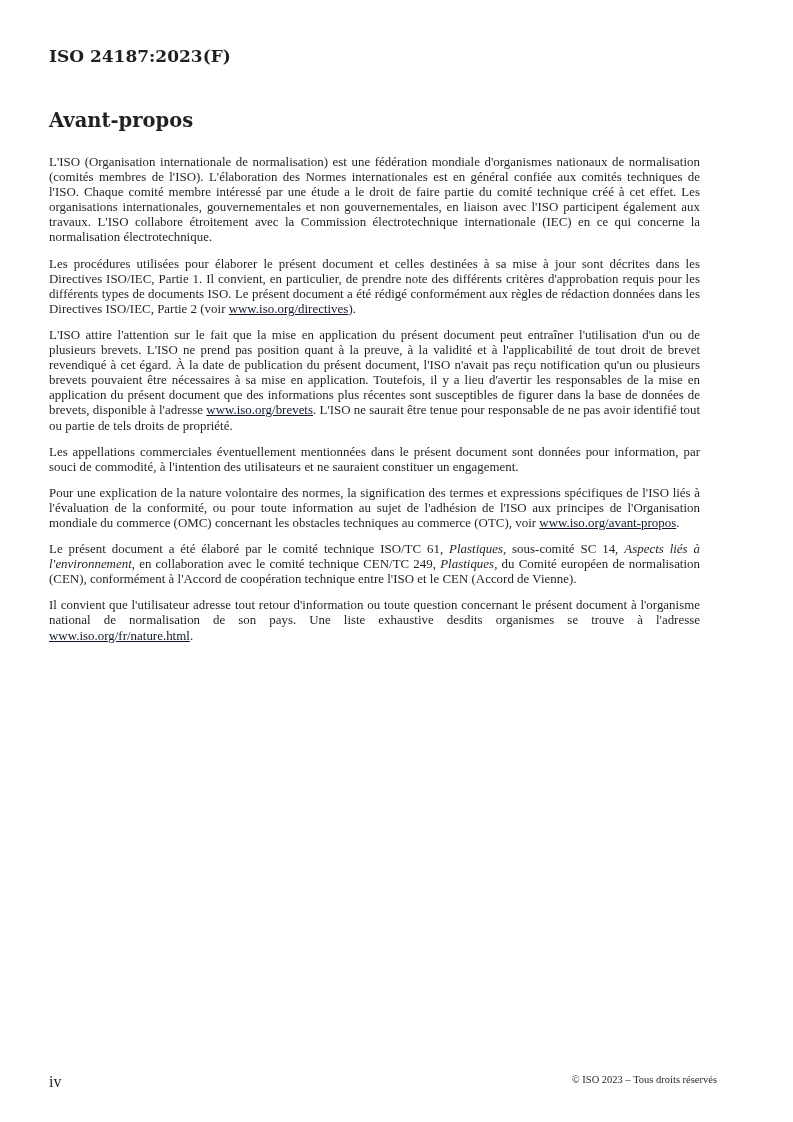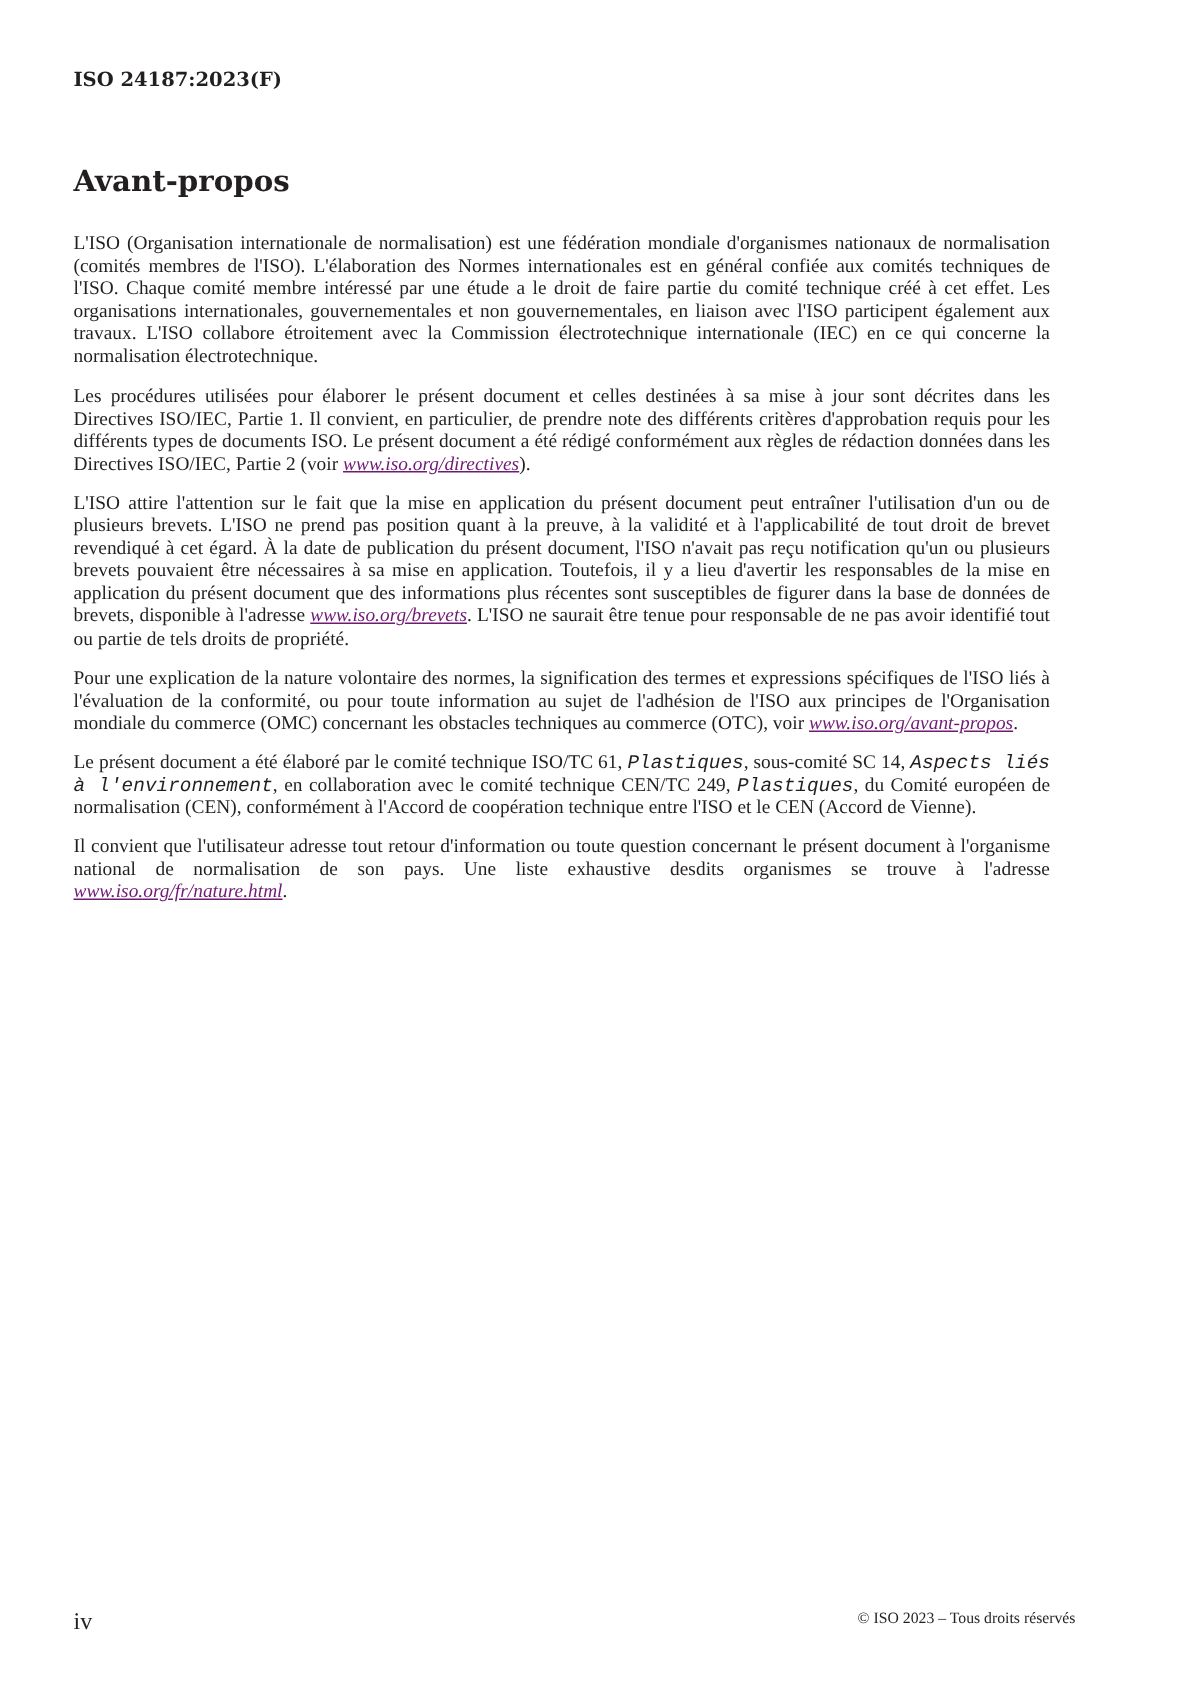--- a/index.html
+++ b/index.html
@@ -14,21 +14,21 @@
       overflow: hidden;
       font-family: "DejaVu Serif", "Liberation Serif", serif;
       color: #231f20;
     }
     .doc-id {
       position: absolute;
       left: 49px;
       top: 46px;
       font-family: "DejaVu Serif", serif;
       font-weight: bold;
-      font-size: 13px;
+      font-size: 17px;
       letter-spacing: 0px;
     }
     .title {
       position: absolute;
       left: 49px;
       top: 109px;
       font-family: "DejaVu Serif", serif;
       font-weight: bold;
       font-size: 19.5px;
       margin: 0;
@@ -41,27 +41,25 @@
     }
     .para {
       font-family: "Liberation Serif", serif;
       font-size: 12.9px;
       line-height: 15.1px;
       text-align: justify;
       margin: 0 0 11px 0;
       letter-spacing: 0.02px;
     }
     .para a {
-      color: #701a75;
+      color: #0f172a;
       text-decoration: underline;
-      font-style: italic;
     }
     .para em {
       font-style: italic;
-      font-family: Liberation Mono, monospace;
     }
     .footer-page {
       position: absolute;
       left: 49px;
       top: 1073px;
       font-family: "Liberation Serif", serif;
       font-size: 16px;
     }
     .footer-copy {
       position: absolute;
@@ -81,20 +79,21 @@
   <h1 class="title">Avant-propos</h1>
 
   <div class="body-text">
 
     <p class="para">L'ISO (Organisation internationale de normalisation) est une fédération mondiale d'organismes nationaux de normalisation (comités membres de l'ISO). L'élaboration des Normes internationales est en général confiée aux comités techniques de l'ISO. Chaque comité membre intéressé par une étude a le droit de faire partie du comité technique créé à cet effet. Les organisations internationales, gouvernementales et non gouvernementales, en liaison avec l'ISO participent également aux travaux. L'ISO collabore étroitement avec la Commission électrotechnique internationale (IEC) en ce qui concerne la normalisation électrotechnique.</p>
 
     <p class="para"><span>Les procédures utilisées pour élaborer le présent document et celles destinées à sa mise à jour sont décrites dans les Directives ISO/IEC, Partie 1. Il convient, en particulier, de prendre note des différents critères d'approbation requis pour les différents types de documents ISO. Le présent document a été rédigé conformément aux règles de rédaction données dans les Directives ISO/IEC, Partie 2 (voir </span><a>www.iso.org/directives</a><span>).</span></p>
 
     <p class="para"><span>L'ISO attire l'attention sur le fait que la mise en application du présent document peut entraîner l'utilisation d'un ou de plusieurs brevets. L'ISO ne prend pas position quant à la preuve, à la validité et à l'applicabilité de tout droit de brevet revendiqué à cet égard. À la date de publication du présent document, l'ISO n'avait pas reçu notification qu'un ou plusieurs brevets pouvaient être nécessaires à sa mise en application. Toutefois, il y a lieu d'avertir les responsables de la mise en application du présent document que des informations plus récentes sont susceptibles de figurer dans la base de données de brevets, disponible à l'adresse </span><a>www.iso.org/brevets</a><span>. L'ISO ne saurait être tenue pour responsable de ne pas avoir identifié tout ou partie de tels droits de propriété.</span></p>
 
+    <p class="para">Les appellations commerciales éventuellement mentionnées dans le présent document sont données pour information, par souci de commodité, à l'intention des utilisateurs et ne sauraient constituer un engagement.</p>
 
     <p class="para"><span>Pour une explication de la nature volontaire des normes, la signification des termes et expressions spécifiques de l'ISO liés à l'évaluation de la conformité, ou pour toute information au sujet de l'adhésion de l'ISO aux principes de l'Organisation mondiale du commerce (OMC) concernant les obstacles techniques au commerce (OTC), voir </span><a>www.iso.org/avant-propos</a><span>.</span></p>
 
     <p class="para"><span>Le présent document a été élaboré par le comité technique ISO/TC 61, </span><em>Plastiques</em><span>, sous-comité SC 14, </span><em>Aspects liés à l'environnement</em><span>, en collaboration avec le comité technique CEN/TC 249, </span><em>Plastiques</em><span>, du Comité européen de normalisation (CEN), conformément à l'Accord de coopération technique entre l'ISO et le CEN (Accord de Vienne).</span></p>
 
     <p class="para"><span>Il convient que l'utilisateur adresse tout retour d'information ou toute question concernant le présent document à l'organisme national de normalisation de son pays. Une liste exhaustive desdits organismes se trouve à l'adresse </span><a>www.iso.org/fr/nature.html</a><span>.</span></p>
 
   </div>
 
   <div class="footer-page">iv</div>

